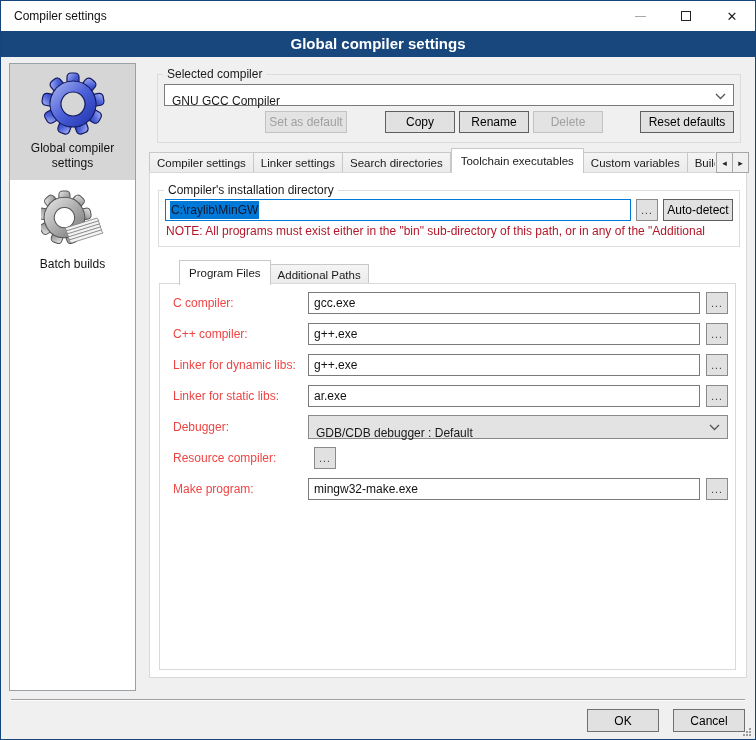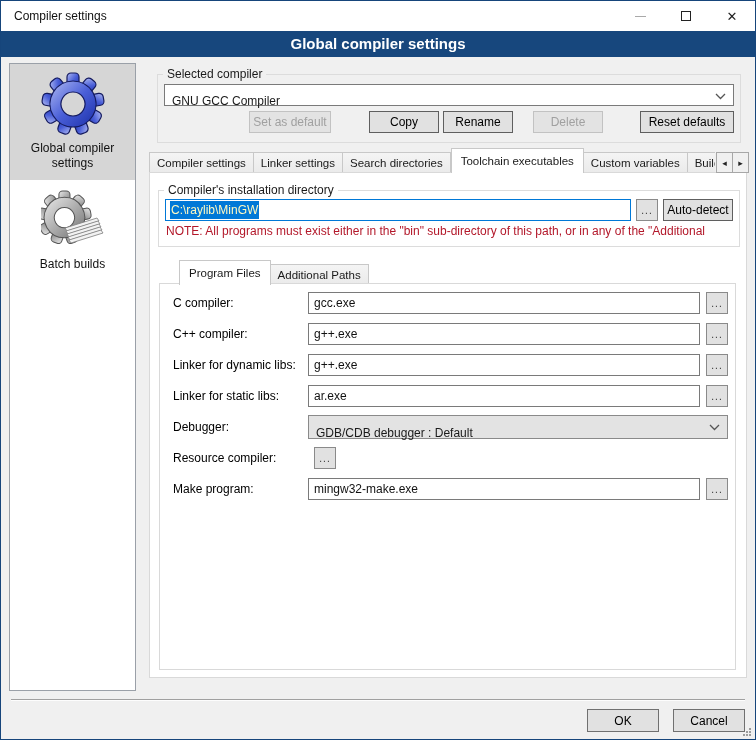--- a/index.html
+++ b/index.html
@@ -37,21 +37,21 @@
   .grp-compiler{ position:absolute; left:156px; top:66px; width:584px; height:76px; }
   .combo{ position:relative; height:22px; background:#fff; border:1px solid #7a7a7a;
           display:flex; align-items:center; padding:12px 22px 0 7px; cursor:default; }
   .combo .chev{ position:absolute; right:7px; top:8px; }
   .grp-compiler .combo{ margin:3px 6px 0 6px; }
   .btn-row{ display:flex; justify-content:flex-end; align-items:center; margin:5px 6px 0 0; }
   .btn{ height:22px; background:#e1e1e1; border:1px solid #5f5f5f; font-size:12px;
         font-family:"Liberation Sans",sans-serif; display:inline-flex; align-items:center;
         justify-content:center; cursor:default; color:#000; }
   .btn.light{ border-color:#8a8a8a; }
-  .btn:disabled, .btn.disabled{ background:#e3e3e3; border-color:#c2c2c2; color:#a0a0a0;margin-left:16px; }
+  .btn:disabled, .btn.disabled{ background:#e3e3e3; border-color:#c2c2c2; color:#a0a0a0; }
 
   
   .tabstrip{ position:absolute; display:flex; align-items:flex-end; height:25px; }
   .tabstrip.outer{ left:148px; top:147px; width:600px; }
   .tabs-scroll{ display:flex; align-items:flex-end; overflow:hidden; width:566px; height:25px; }
   .tab{ height:21px; line-height:20px; padding:0 7px; background:linear-gradient(#f4f4f4,#ebebeb);
         border:1px solid #c8c8c8; border-left:none; font-size:11.5px; white-space:nowrap; cursor:default; }
   .tab:first-child{ border-left:1px solid #c8c8c8; }
   .tab.selected{ height:25px; line-height:24px; background:#fff; border:1px solid #c8c8c8;
                  border-bottom:none; position:relative; z-index:3; padding:0 9px; }
@@ -60,33 +60,33 @@
               display:flex; align-items:center; justify-content:center; font-size:9px; color:#222; cursor:default; }
 
   
   .page{ position:absolute; left:148px; top:171px; width:598px; height:506px; background:#fff;
          border:1px solid #d9d9d9; z-index:1; }
 
   .grp-dir{ position:absolute; left:8px; top:10px; width:582px; height:64px; background:#fff; }
   .dir-row{ display:flex; align-items:center; gap:5px; margin:2px 6px 0 6px; }
   .path-input{ flex:1; height:22px; border:1px solid #0078d7; background:#fff; display:flex;
                align-items:center; padding-left:4px; overflow:hidden; cursor:text; }
-  .path-input .sel{ background:#0078d7; color:#fef9c3; padding:2px 1px; white-space:nowrap; }
+  .path-input .sel{ background:#0078d7; color:#0f172a; padding:2px 1px; white-space:nowrap; }
   .browse{ width:22px; height:22px; flex:0 0 22px; font-size:10px; letter-spacing:1px; color:#333; }
   .autodetect{ width:70px; flex:0 0 70px; }
   .note{ margin:3px 6px 0 7px; color:#b3182a; font-size:12px; white-space:nowrap; overflow:hidden; }
 
   
   .tabstrip.inner{ left:9px; top:87px; width:580px; position:absolute;margin-left:20px; }
   .ipage{ position:absolute; left:9px; top:110px; width:577px; height:387px; background:#fff;
           border:1px solid #d9d9d9; }
 
   .frow{ display:flex; align-items:center; margin:9px 7px 0 13px; height:22px; }
   .frow:first-child{ margin-top:8px; }
-  .frow .flabel{ flex:0 0 135px; font-size:12px; color:#000000; }
+  .frow .flabel{ flex:0 0 135px; font-size:12px; color:#ef4444; }
   .finput{ flex:1; height:22px; border:1px solid #7a7a7a; background:#fff; font-size:12px;
            font-family:"Liberation Sans",sans-serif; padding:0 5px; color:#111; }
   .frow .browse{ margin-left:6px; }
   .combo.debugger{ flex:1; background:#e3e3e3; border:1px solid #8a8a8a; height:24px; }
 
   
   .sep{ position:absolute; left:10px; right:10px; top:698px; height:2px;
         border-top:1px solid #a0a0a0; border-bottom:1px solid #fdfdfd; }
   .footer-btn{ position:absolute; top:708px; width:72px; height:23px; border-color:#707070; }
   .ok{ left:586px; } .cancel{ left:672px; }

